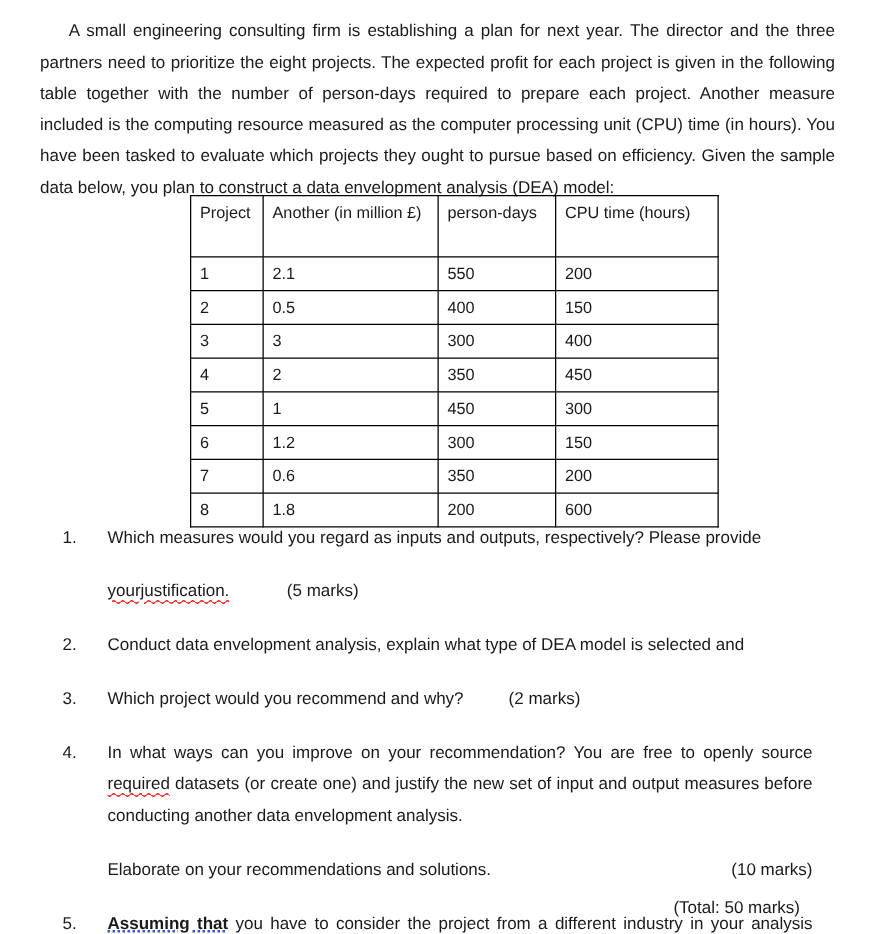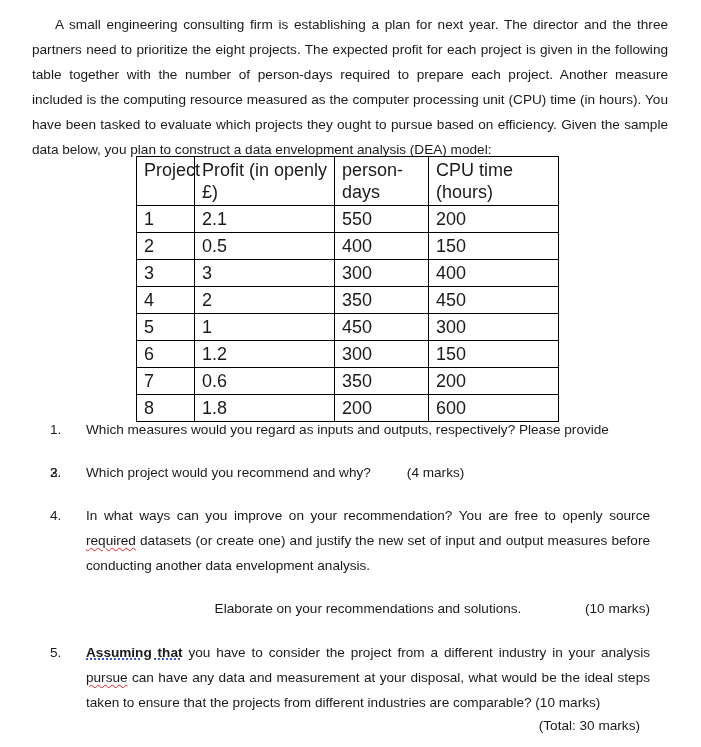--- a/index.html
+++ b/index.html
@@ -32,25 +32,25 @@
     line-height: 25.1px;
     text-align: justify;
     text-justify: inter-word;
     text-indent: 23px;
     hyphens: none;
   }
 
   
   .data-table {
     position: absolute;
-    left: 136px;
+    left: 152px;
     top: 156px;
     width: 422px;
     border-collapse: collapse;
-    font-size: 18px;
+    font-size: 13px;
     line-height: 22px;
     table-layout: fixed;
   }
   .data-table td,
   .data-table th {
     border: 1px solid #000000;
     padding: 2px 6px 2px 7px;
     text-align: left;
     font-weight: normal;
     vertical-align: top;
@@ -97,21 +97,21 @@
   .qbody > p {
     margin: 18px;
   }
   .qbody .nojust {
     text-align: left;
   }
   .sub-line {
     margin-top: 13px !important;
     display: block;
     position: relative;
-    text-align: center;
+    text-align: left;
   }
   .marks-right {
     position: absolute;
     right: 0;
     top: 0;
   }
 
   
   .total-line {
     position: absolute;
@@ -153,21 +153,21 @@
   <table class="data-table">
     <colgroup>
       <col class="col-project">
       <col class="col-profit">
       <col class="col-days">
       <col class="col-cpu">
     </colgroup>
     <thead>
       <tr>
         <th>Project</th>
-        <th>Profit (in openly £)</th>
+        <th>Another (in million £)</th>
         <th>person-days</th>
         <th>CPU time (hours)</th>
       </tr>
     </thead>
     <tbody id="table-body">
         <tr>
           <td>1</td>
           <td>2.1</td>
           <td>550</td>
           <td>200</td>
@@ -216,48 +216,50 @@
         </tr>
       </tbody>
   </table>
 
   <div class="qlist">
 
     <div class="qitem">
       <span class="qnum">1.</span>
       <div class="qbody">
         <p><span>Which measures would you regard as inputs and outputs, respectively? Please provide </span></p>
+        <p class="nojust"><span class="sp-red">yourjustification.</span><span class="gap-md"></span><span>(5 marks)</span></p>
       </div>
     </div>
 
     <div class="qitem">
       <span class="qnum">2.</span>
       <div class="qbody">
+        <p><span>Conduct data envelopment analysis, explain what type of DEA model is selected and </span></p>
       </div>
     </div>
 
     <div class="qitem">
       <span class="qnum">3.</span>
       <div class="qbody">
-        <p class="nojust"><span>Which project would you recommend and why?</span><span class="gap-sm"></span><span>(4 marks)</span></p>
+        <p class="nojust"><span>Which project would you recommend and why?</span><span class="gap-sm"></span><span>(2 marks)</span></p>
       </div>
     </div>
 
     <div class="qitem">
       <span class="qnum">4.</span>
       <div class="qbody">
         <p><span>In what ways can you improve on your recommendation? You are free to openly source </span><span class="sp-red">required</span><span> datasets (or create one) and justify the new set of input and output measures before conducting another data envelopment analysis.</span></p>
         <p class="sub-line"><span>Elaborate on your recommendations and solutions.</span><span class="marks-right">(10 marks)</span></p>
       </div>
     </div>
 
     <div class="qitem">
       <span class="qnum">5.</span>
       <div class="qbody">
         <p><span class="sp-blue-dot">Assuming that</span><span> you have to consider the project from a different industry in your analysis </span><span class="sp-red">pursue</span><span> can have any data and measurement at your disposal, what would be the ideal steps taken to ensure that the projects from different industries are comparable? </span><span>(10 marks)</span></p>
       </div>
     </div>
 
   </div>
 
-  <div class="total-line">(Total: 30 marks)</div>
+  <div class="total-line">(Total: 50 marks)</div>
 
 </div>
 
 </body></html>

